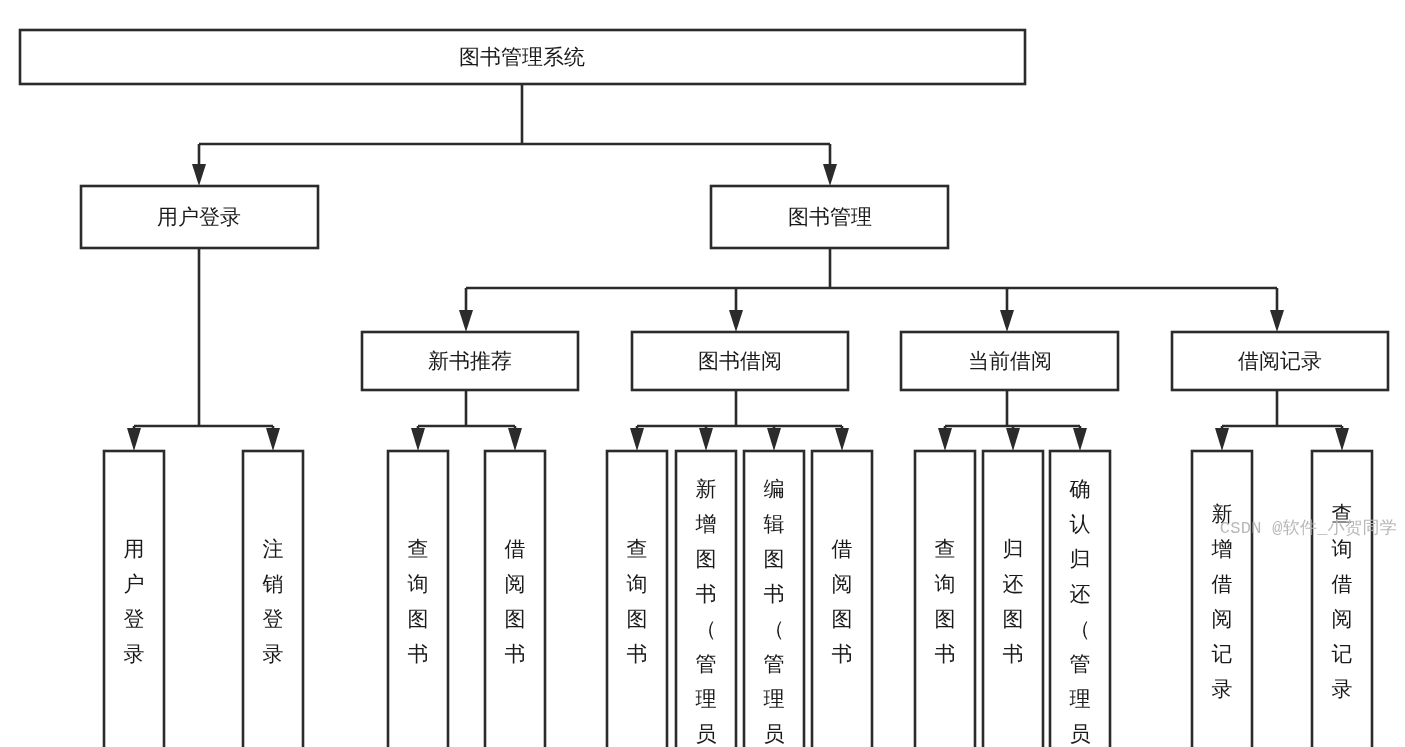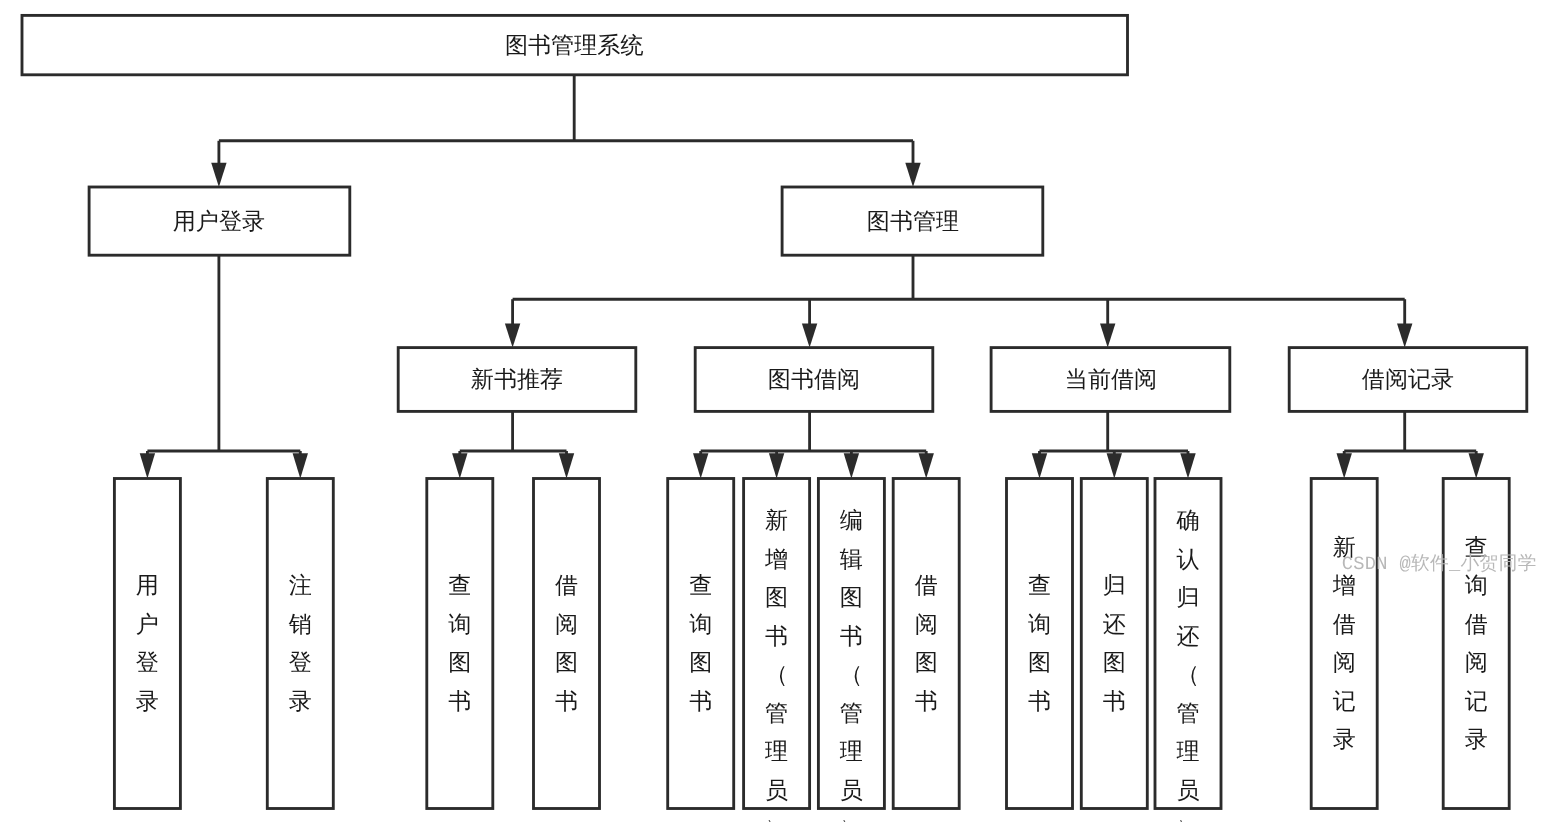--- a/index.html
+++ b/index.html
@@ -10,21 +10,21 @@
   body {
     width: 1405px;
     height: 747px;
     font-family: "DejaVu Sans", "Liberation Sans", sans-serif;
     overflow: hidden;
     position: relative;
   }
   #diagram-root {
     position: absolute;
     left: 0;
-    top: 0;
+    top: 16px;
     width: 1405px;
     height: 529px;
   }
   svg.flow {
     display: block;
     width: 1405px;
     height: 747px;
   }
   .node-box {
     fill: #ffffff;

